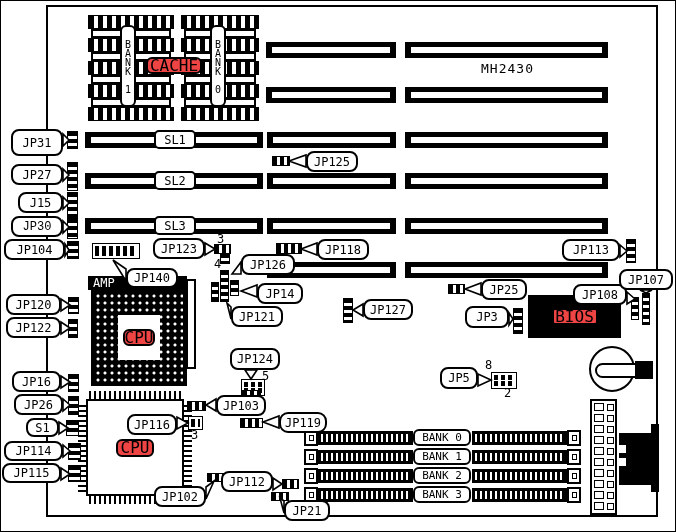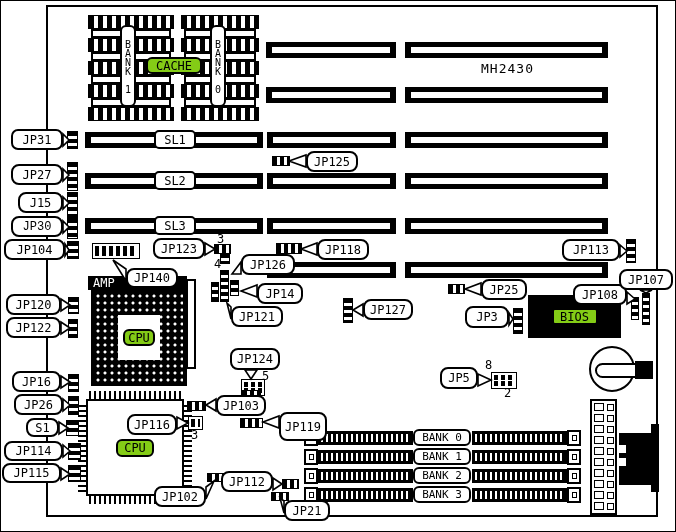--- a/index.html
+++ b/index.html
@@ -25,21 +25,21 @@
   .dotrow{position:absolute;left:2px;right:2px;height:5px;background:repeating-linear-gradient(90deg,#000 0 4px,rgba(0,0,0,0) 4px 7px);}
   .dr-t{top:2px;}.dr-b{bottom:2px;}
   
   .chiprow-s{position:absolute;z-index:4;border:1px solid #000;background:repeating-linear-gradient(90deg,#000 0 5px,#fff 5px 9px);}
   .chiprow-p{position:absolute;z-index:4;border:2px solid #000;background:#fff;}
   .vlabel{position:absolute;width:16px;border:2px solid #000;border-radius:6px;background:#fff;font-size:10px;
           writing-mode:vertical-rl;text-orientation:upright;letter-spacing:-2px;
           display:flex;align-items:center;justify-content:center;z-index:6;}
   .vb1{left:119px;top:24px;height:82px;}
   .vb0{left:209px;top:24px;height:82px;}
-  .chip-label{border:2px solid #000;border-radius:6px;background:#84cc16;font-size:12px;
+  .chip-label{border:2px solid #000;border-radius:6px;background:#ef4444;font-size:16px;
               display:flex;align-items:center;justify-content:center;z-index:9;padding:0 2px;}
   .cache-label{position:absolute;left:145px;top:56px;width:56px;height:17px;z-index:6;}
   
   .pga{position:absolute;left:90px;top:288px;width:96px;height:97px;background:#000;z-index:8;}
   .pga-pins{position:absolute;left:4px;top:4px;right:4px;bottom:4px;
             background-image:radial-gradient(circle at 3px 3px,#fff 1.4px,rgba(0,0,0,0) 1.7px);background-size:7px 7px;}
   .pga-center{position:absolute;left:27px;top:26px;width:42px;height:45px;background:#fff;
               display:flex;align-items:center;justify-content:center;}
   .cpu1-label{width:32px;height:17px;}
   .pga-lever{position:absolute;left:185px;top:278px;width:10px;height:90px;background:#fff;border:2px solid #000;z-index:9;}
@@ -299,21 +299,21 @@
       <polygon points="645,292 639,289 651,289" fill="#fff" stroke="#000" stroke-width="1.6"></polygon>
       <polygon points="250,378 244,369 256,369" fill="#fff" stroke="#000" stroke-width="1.6"></polygon>
       <polygon points="490,379 477,373 477,385" fill="#fff" stroke="#000" stroke-width="1.6"></polygon>
       <polygon points="205,404 215,398 215,410" fill="#fff" stroke="#000" stroke-width="1.6"></polygon>
       <polygon points="262,421 278,415 278,427" fill="#fff" stroke="#000" stroke-width="1.6"></polygon>
       <polygon points="187,422 176,416 176,428" fill="#fff" stroke="#000" stroke-width="1.6"></polygon>
       <polygon points="213,480 205,486 205,498" fill="#fff" stroke="#000" stroke-width="1.6"></polygon>
       <polygon points="281,483 272,477 272,489" fill="#fff" stroke="#000" stroke-width="1.6"></polygon>
       <polygon points="279,497 283,500 283,512" fill="#fff" stroke="#000" stroke-width="1.6"></polygon>
     </svg>
-    <div class="callout" style="left: 10px; top: 128px; width: 52px; height: 21px; border-radius: 7px;">JP31</div>
+    <div class="callout" style="left: 10px; top: 128px; width: 52px; height: 27px;">JP31</div>
     <div class="callout" style="left: 10px; top: 163px; width: 52px; height: 21px;">JP27</div>
     <div class="callout" style="left: 17px; top: 191px; width: 45px; height: 21px;">J15</div>
     <div class="callout" style="left: 10px; top: 215px; width: 52px; height: 21px; font-family: Liberation Mono, monospace;">JP30</div>
     <div class="callout" style="left: 3px; top: 238px; width: 61px; height: 21px;">JP104</div>
     <div class="callout" style="left: 5px; top: 293px; width: 55px; height: 21px;">JP120</div>
     <div class="callout" style="left: 5px; top: 316px; width: 55px; height: 21px;">JP122</div>
     <div class="callout" style="left: 11px; top: 370px; width: 49px; height: 21px;">JP16</div>
     <div class="callout" style="left: 13px; top: 393px; width: 49px; height: 21px;">JP26</div>
     <div class="callout" style="left: 25px; top: 417px; width: 33px; height: 19px;">S1</div>
     <div class="callout" style="left: 3px; top: 440px; width: 59px; height: 20px;">JP114</div>
@@ -327,21 +327,21 @@
     <div class="callout" style="left: 125px; top: 267px; width: 52px; height: 20px;">JP140</div>
     <div class="callout" style="left: 230px; top: 305px; width: 52px; height: 21px;">JP121</div>
     <div class="callout" style="left: 362px; top: 298px; width: 50px; height: 21px;">JP127</div>
     <div class="callout" style="left: 480px; top: 278px; width: 46px; height: 21px;">JP25</div>
     <div class="callout" style="left: 464px; top: 305px; width: 44px; height: 22px;">JP3</div>
     <div class="callout" style="left: 572px; top: 283px; width: 54px; height: 21px;">JP108</div>
     <div class="callout" style="left: 618px; top: 268px; width: 54px; height: 21px;">JP107</div>
     <div class="callout" style="left: 229px; top: 347px; width: 50px; height: 22px;">JP124</div>
     <div class="callout" style="left: 439px; top: 366px; width: 38px; height: 22px;">JP5</div>
     <div class="callout" style="left: 215px; top: 394px; width: 50px; height: 21px;">JP103</div>
-    <div class="callout" style="left: 278px; top: 411px; width: 48px; height: 29px;">JP119</div>
+    <div class="callout" style="left: 278px; top: 411px; width: 48px; height: 21px; border-radius: 9px;">JP119</div>
     <div class="callout" style="left: 126px; top: 413px; width: 50px; height: 21px;">JP116</div>
     <div class="callout" style="left: 153px; top: 485px; width: 52px; height: 21px;">JP102</div>
     <div class="callout" style="left: 220px; top: 470px; width: 52px; height: 21px;">JP112</div>
     <div class="callout" style="left: 283px; top: 499px; width: 46px; height: 21px;">JP21</div>
     <div class="num" style="left: 216px; top: 231px;">3</div>
     <div class="num" style="left: 213px; top: 256px;">4</div>
     <div class="num" style="left: 261px; top: 368px;">5</div>
     <div class="num" style="left: 484px; top: 357px;">8</div>
     <div class="num" style="left: 503px; top: 385px;">2</div>
     <div class="num" style="left: 190px; top: 427px;">3</div>

